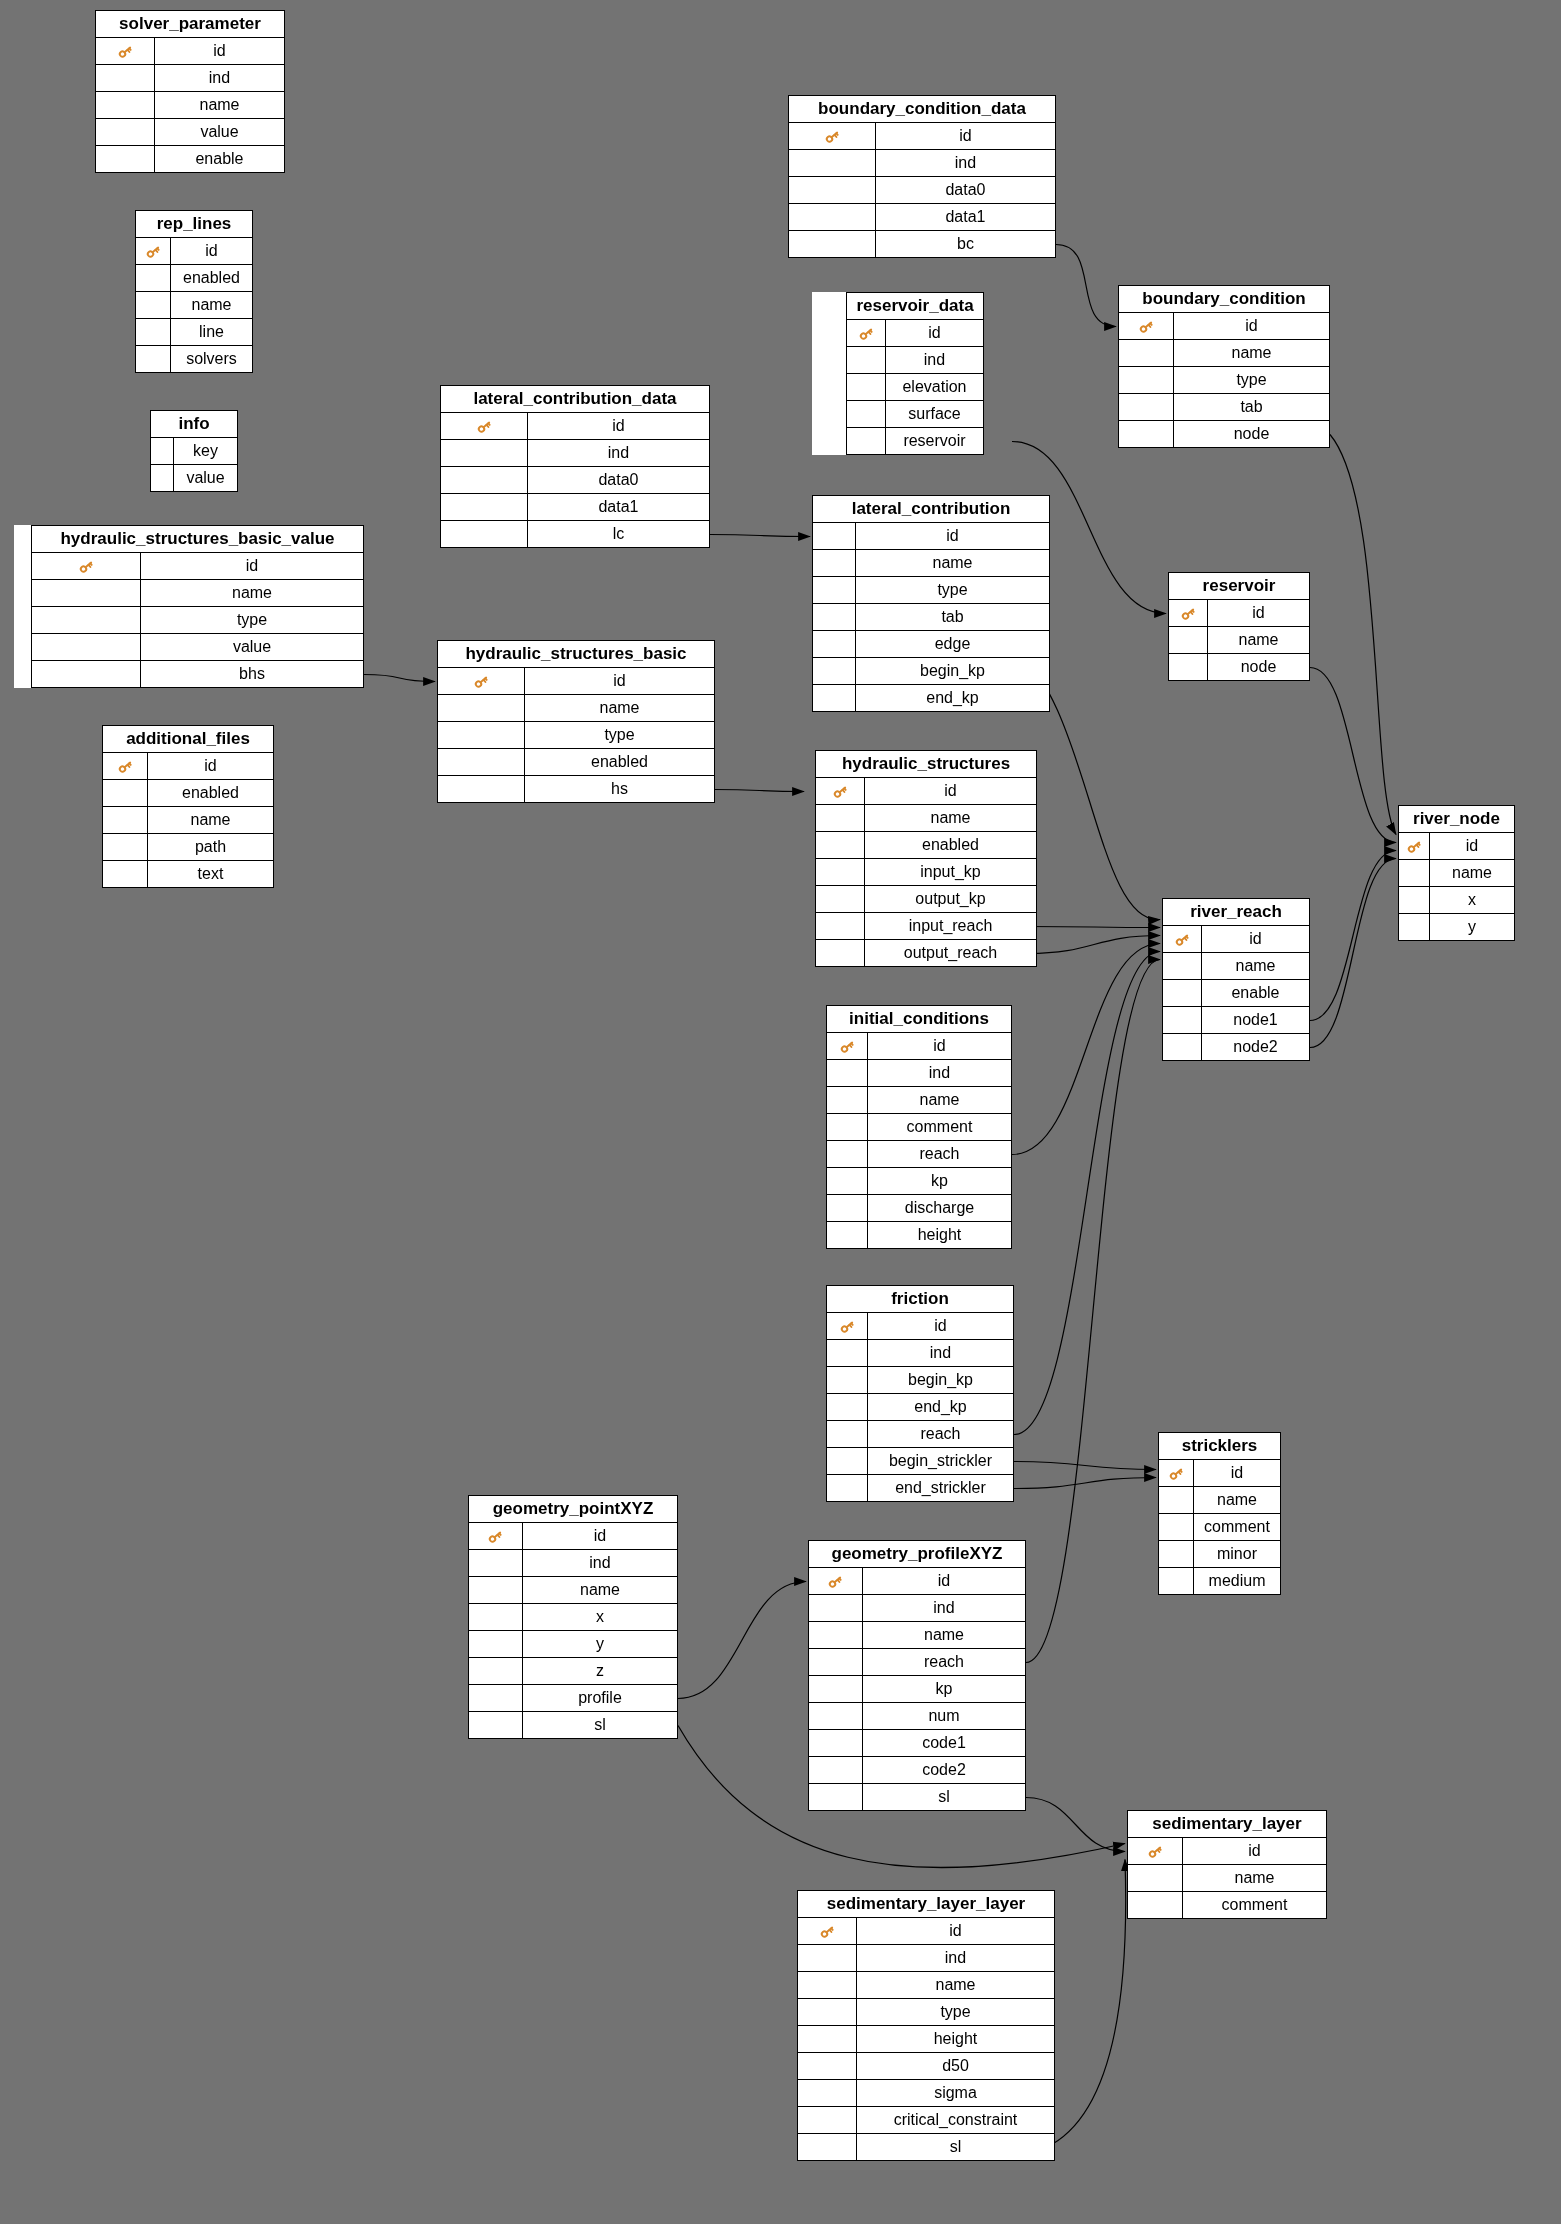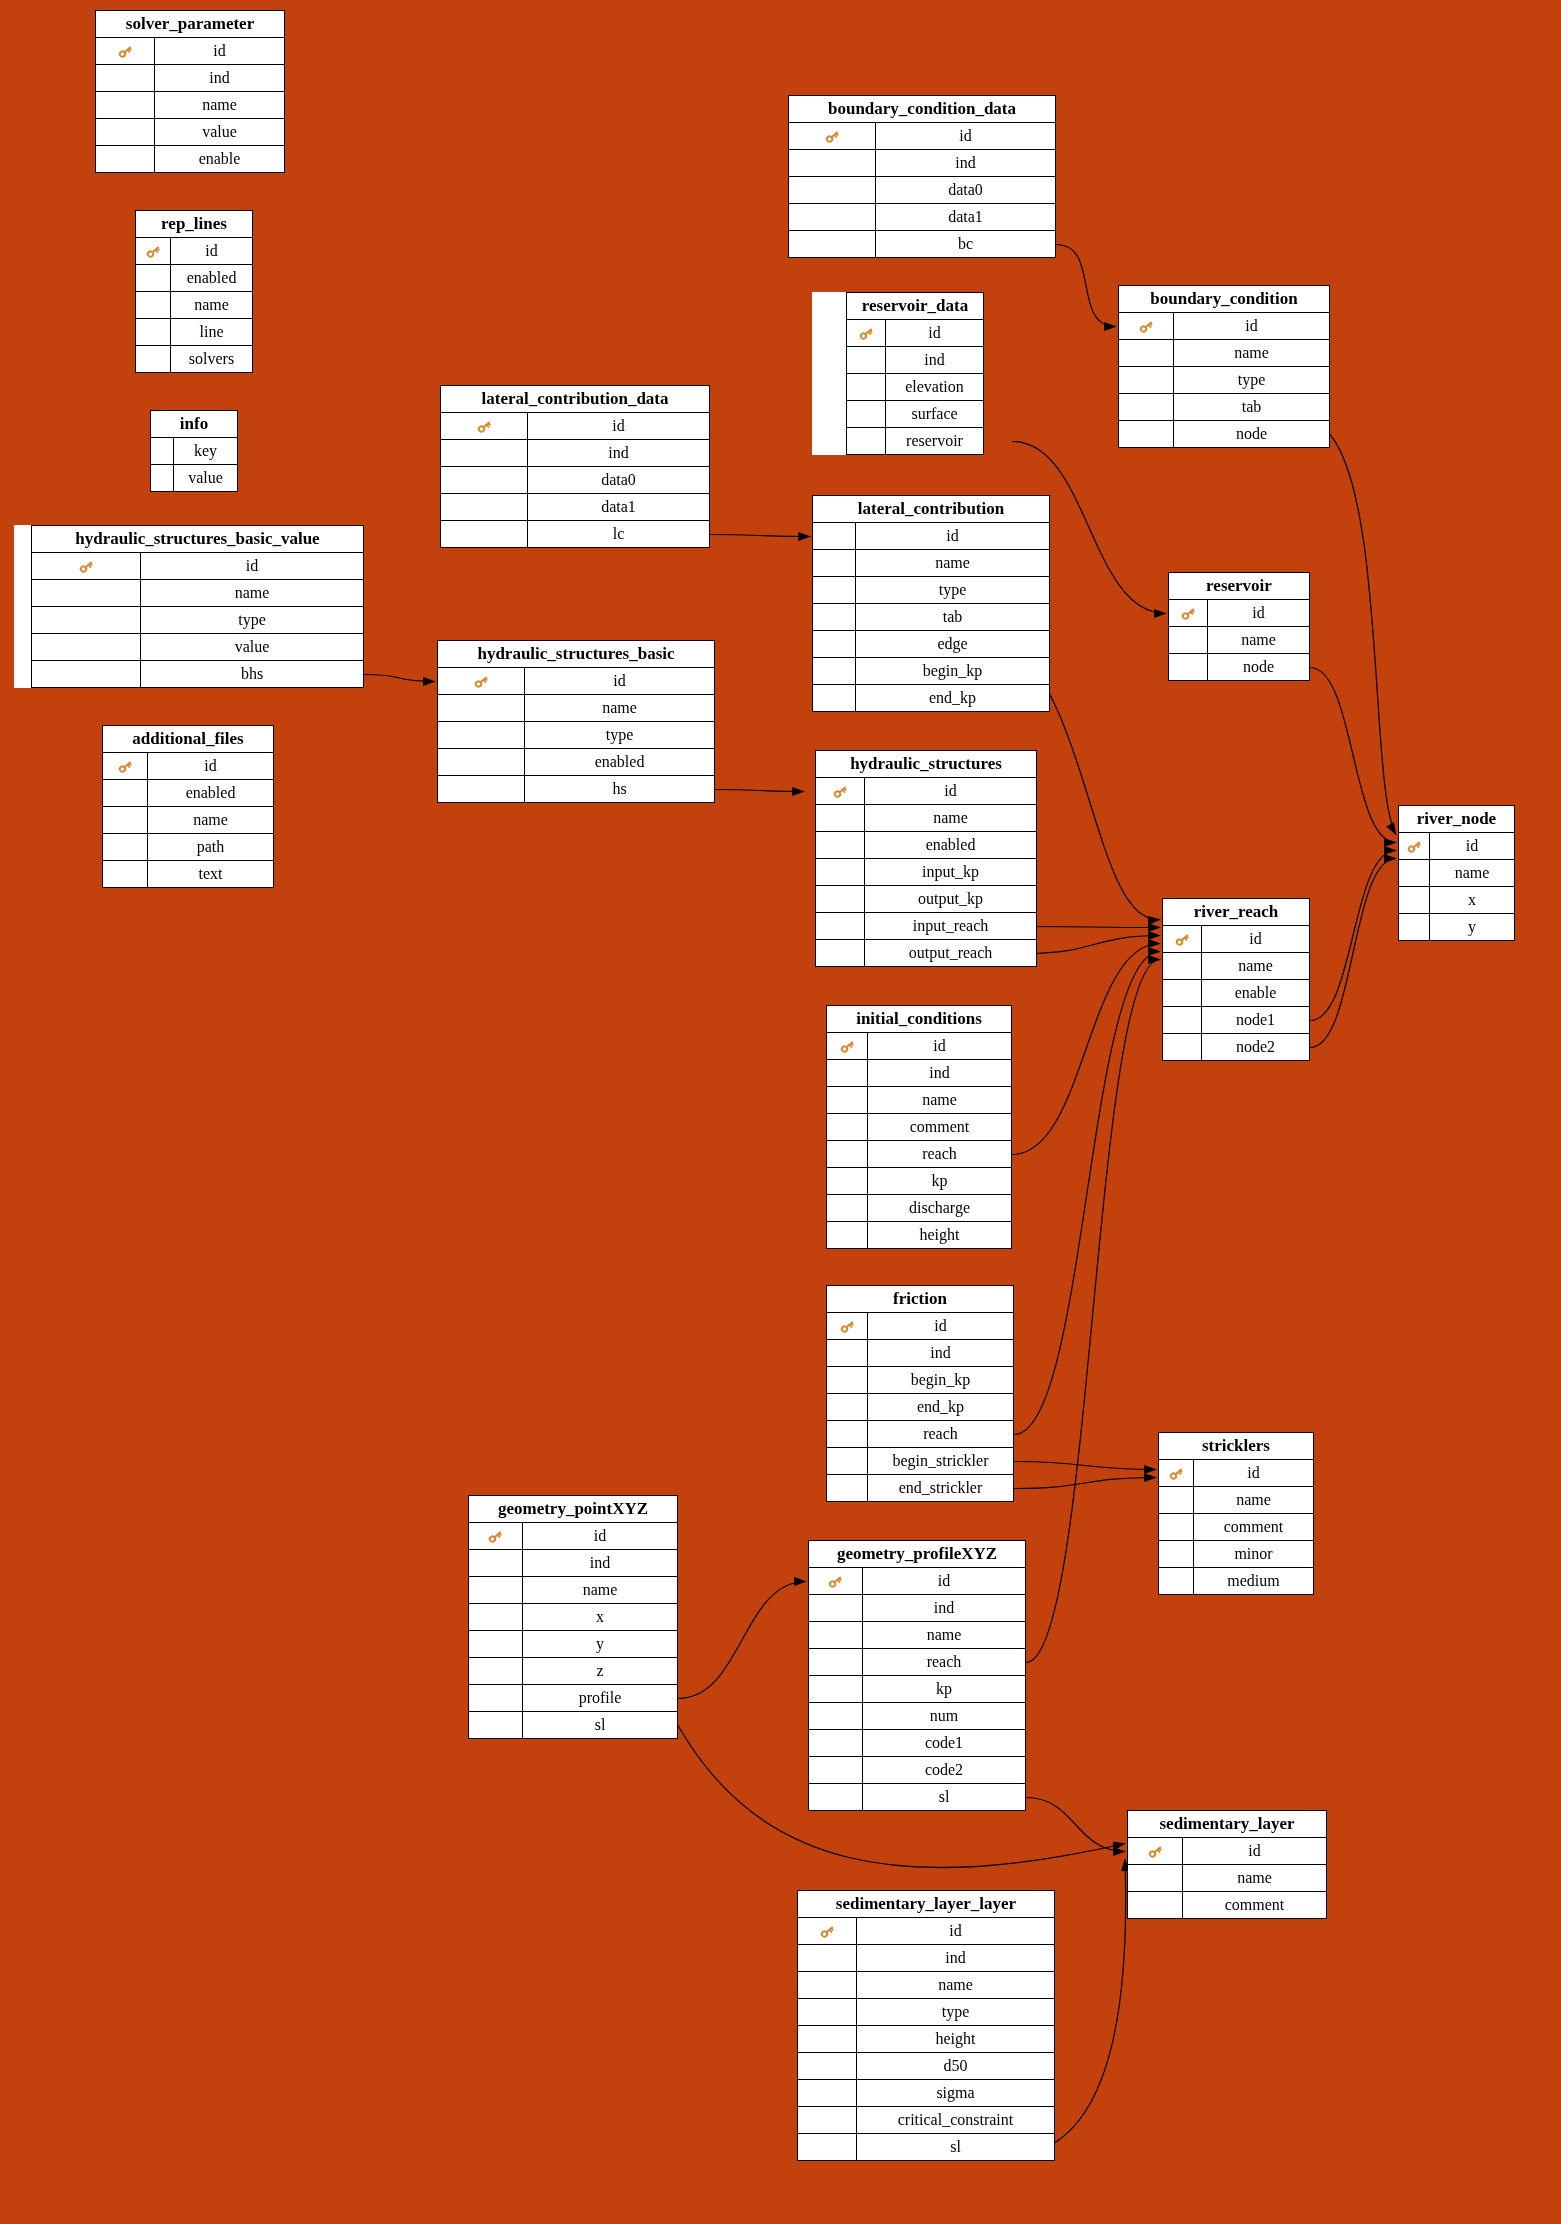--- a/index.html
+++ b/index.html
@@ -1,23 +1,23 @@
 <!DOCTYPE html>
 <html><head>
 <meta charset="utf-8">
 <style>
   * { box-sizing: border-box; }
   html, body { margin: 0; padding: 0; background: #ffffff; }
   #canvas {
     position: relative;
     width: 1561px;
     height: 2224px;
-    font-family: Liberation Serif, serif;
+    font-family: Liberation Sans, sans-serif;
     color: #000;
-    background: #c2410c;
+    background: #737373;
     overflow: hidden;
   }
   #edge-layer { position: absolute; left: 0; top: 0; }
   .edge { fill: none; stroke: #000; stroke-width: 1.2px; }
   .tbl { position: absolute; background: #fff; }
   .tbl-title {
     border: 1px solid #000;
     height: 28px;
     line-height: 26px;
     text-align: center;
@@ -679,21 +679,21 @@
         </div>
         <div class="tbl-row">
           <div class="kcell"></div>
           <div class="fcell">node1</div>
         </div>
         <div class="tbl-row">
           <div class="kcell"></div>
           <div class="fcell">node2</div>
         </div>
       </div>
-      <div class="tbl" style="left: 1158px; top: 1432px; width: 156px; --kw: 36px;">
+      <div class="tbl" style="left: 1158px; top: 1432px; width: 123px; --kw: 36px;">
         <div class="tbl-title">stricklers</div>
         <div class="tbl-row">
           <div class="kcell">
             <svg width="17" height="17" viewBox="0 0 17 17">
               <g transform="rotate(-40 8.5 8.5)" fill="none" stroke="#D9882A" stroke-width="1.9" stroke-linecap="round">
                 <circle cx="4.6" cy="8.5" r="2.7"></circle>
                 <path d="M7.3 8.5 H14.6"></path>
                 <path d="M11.2 8.5 V11.4"></path>
                 <path d="M13.5 8.5 V10.6"></path>
               </g>

